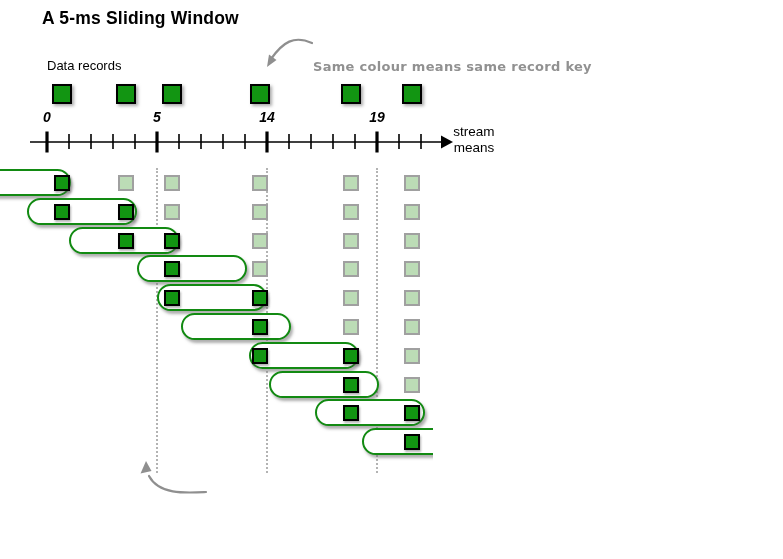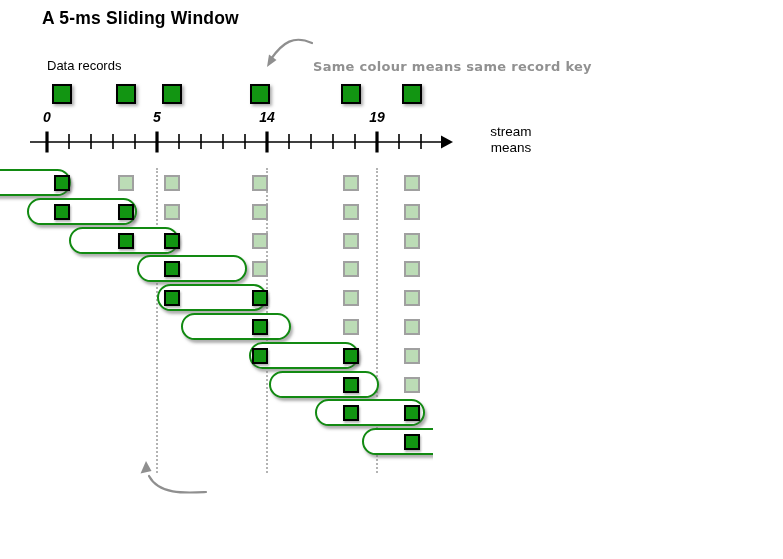--- a/index.html
+++ b/index.html
@@ -5,21 +5,21 @@
   html,body{margin:0;padding:0;background:#fff;}
   #stage{position:relative;width:726px;height:559px;overflow:hidden;background:#fff;
          font-family:"Liberation Sans",sans-serif;color:#000;}
   .abs{position:absolute;}
   #title{left:42px;top:8px;font-size:17.5px;font-weight:bold;letter-spacing:.2px;}
   #data-records-label{left:47px;top:58px;font-size:13px;}
   .hand{font-family:"DejaVu Sans",sans-serif;font-weight:bold;font-size:13px;
         color:#919191;letter-spacing:.3px;white-space:nowrap;}
   #annotation-top{left:313px;top:28px;margin-top:31px;}
   #annotation-bottom{left:207px;top:483px;}
-  #stream-time{left:482px;top:124px;width:58px;text-align:center;
+  #stream-time{left:445px;top:124px;width:58px;text-align:center;
                font-size:13.5px;line-height:16px;}
   .ticklbl{position:absolute;top:109px;transform:translateX(-50%);
            font-size:14px;font-style:italic;font-weight:bold;}
   .gridline{position:absolute;top:168px;height:305px;width:0;
             border-left:2px dotted #b3b3b3;z-index:1;}
   .window{position:absolute;box-sizing:border-box;height:27px;background:#fff;
           border:2px solid #128a12;border-radius:13.5px;
           box-shadow:2px 3px 3px rgba(110,110,110,.55);z-index:2;}
   .clip{position:absolute;overflow:hidden;z-index:2;}
   .rec{position:absolute;box-sizing:border-box;width:20px;height:20px;

